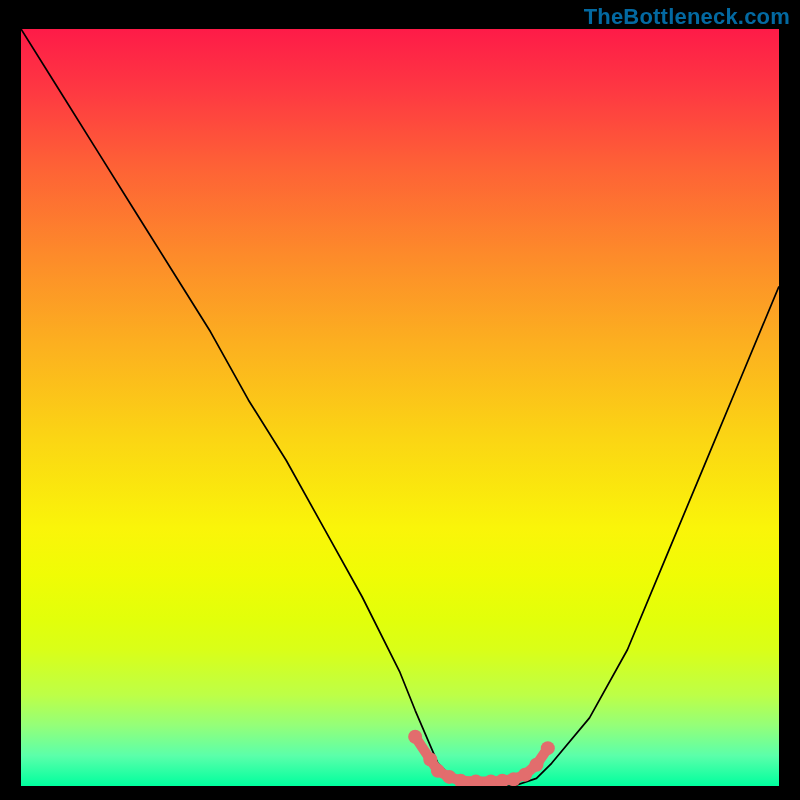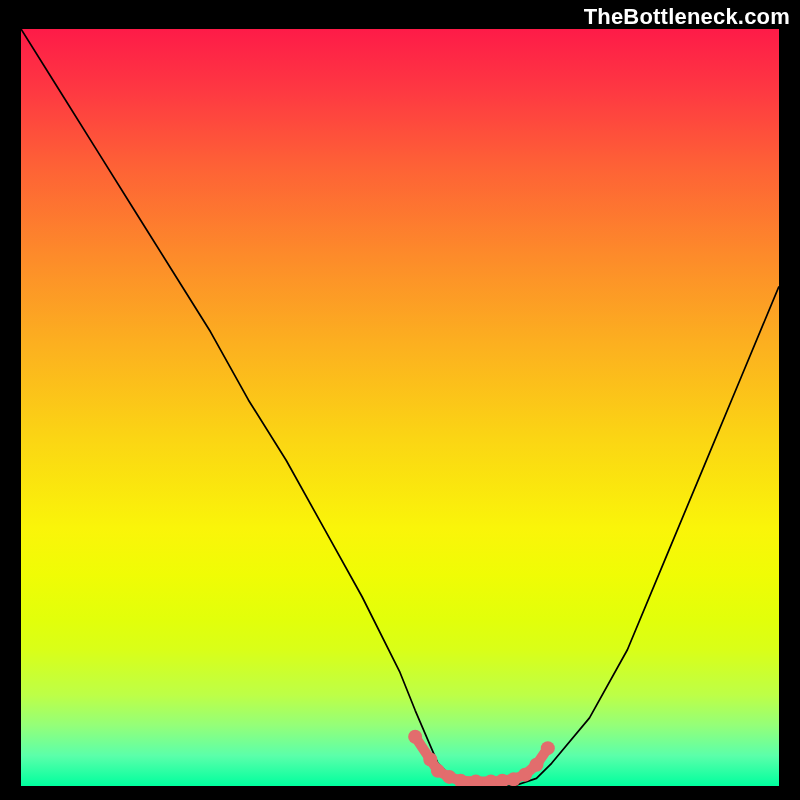--- a/index.html
+++ b/index.html
@@ -14,21 +14,21 @@
   .frame {
     position: relative;
     width: 800px;
     height: 800px;
     background: #000000;
   }
   .watermark {
     position: absolute;
     top: 4px;
     right: 10px;
-    color: #ffffff;
+    color: #0369a1;
     font-size: 22px;
     font-weight: 600;
     font-family: Arial, Helvetica, sans-serif;
     letter-spacing: 0.2px;
     z-index: 20;
   }
   .plot-area {
     position: absolute;
     left: 21px;
     top: 29px;

